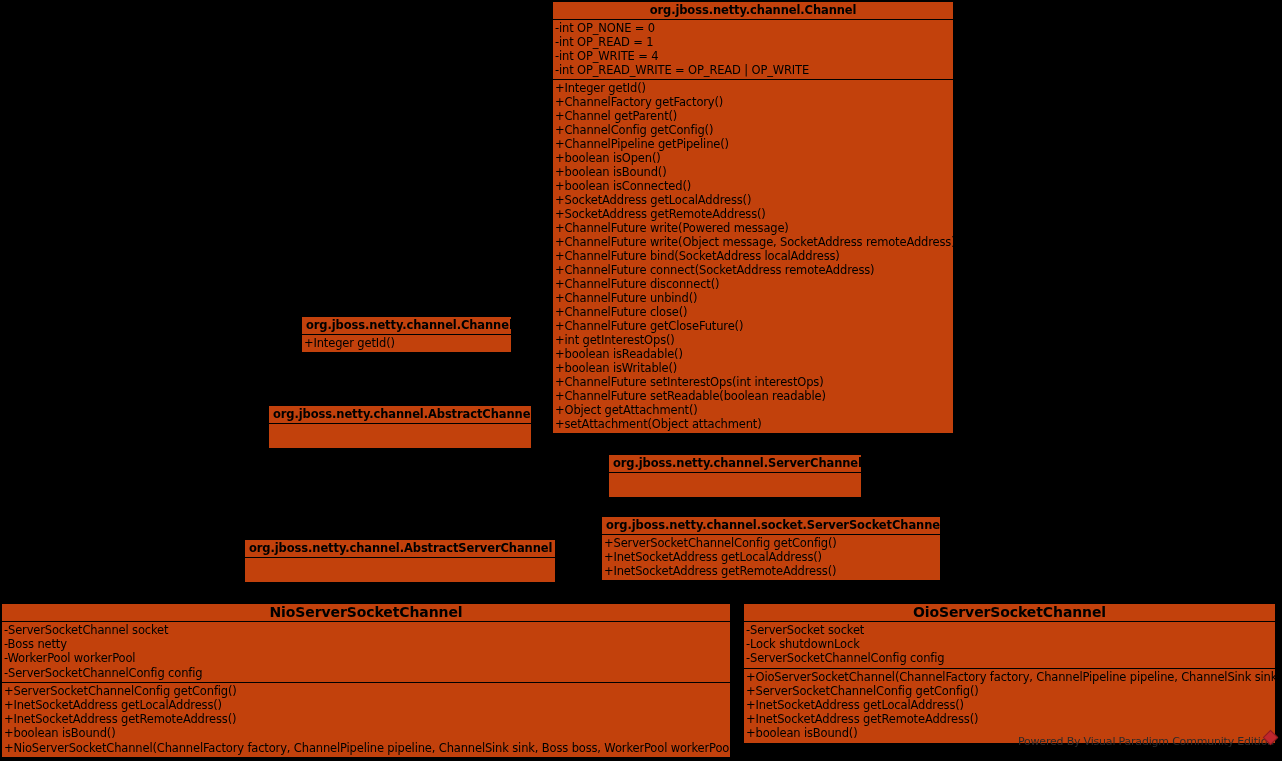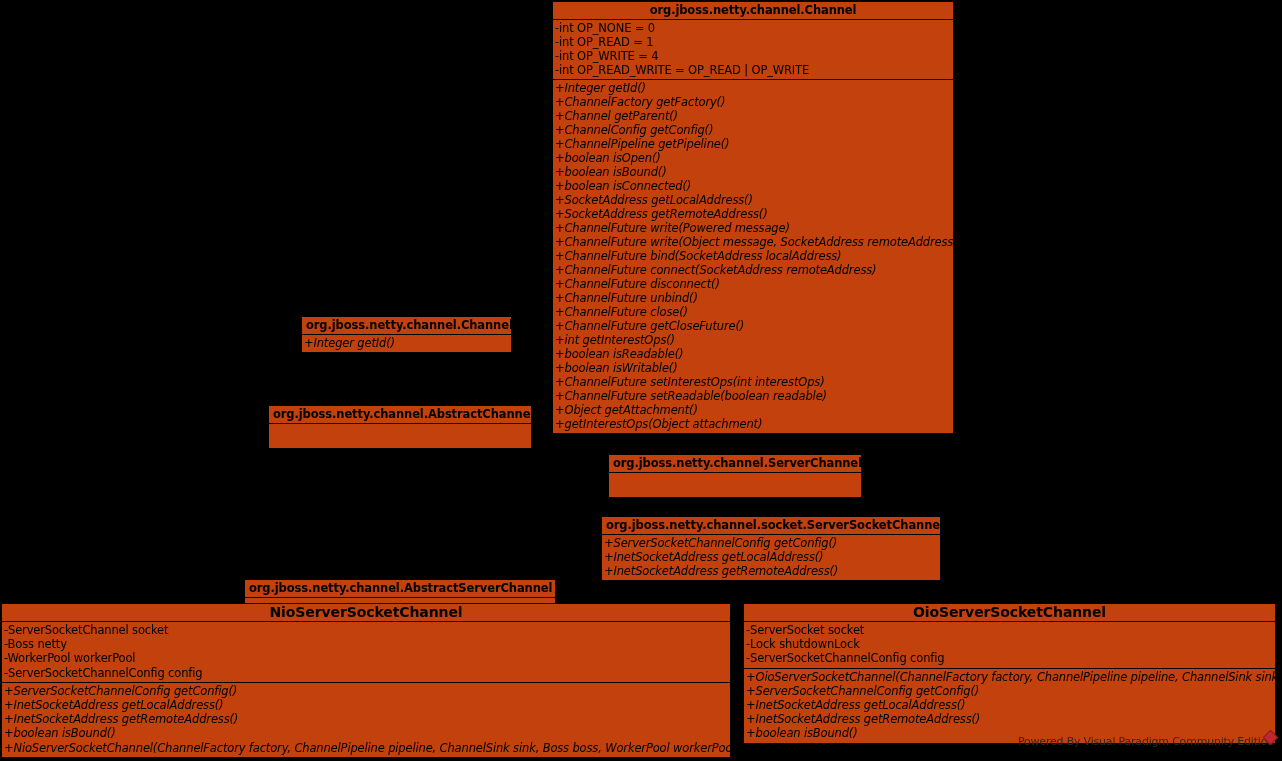--- a/index.html
+++ b/index.html
@@ -32,38 +32,38 @@
     padding: 1px 4px 1px 4px;
     border-bottom: 1px solid #000000;
     white-space: nowrap;
     letter-spacing: -0.1px;
   }
 
   .uml-compartment {
     padding: 1px 0 2px 0;
     border-bottom: 1px solid #000000;
   }
-  .uml-compartment.last { border-bottom: none; font-style: italic; }
+  .uml-compartment.last { border-bottom: none; }
   .uml-compartment.empty { min-height: 24px; }
 
   .uml-member {
     font-size: 11.5px;
     line-height: 14px;
     white-space: nowrap;
     padding: 0 2px 0 2px;
     letter-spacing: -0.15px;
   }
 
   
   #cls-channel-main   { left: 552px;  top: 1px;   width: 402px; }
   #cls-channel-small  { left: 301px;  top: 316px; width: 211px; }
   #cls-abstractchannel{ left: 268px;  top: 405px; width: 264px; }
   #cls-serverchannel  { left: 608px;  top: 454px; width: 254px; }
   #cls-serversocket   { left: 601px;  top: 516px; width: 340px; }
-  #cls-abstractserver { left: 244px;  top: 539px; width: 312px; margin-top: 40px; }
+  #cls-abstractserver { left: 244px;  top: 539px; width: 312px; }
   #cls-nio            { left: 1px;    top: 603px; width: 730px; }
   #cls-oio            { left: 743px;  top: 603px; width: 533px; }
 
   #cls-nio .uml-title,
   #cls-oio .uml-title { font-size: 14px; }
   #cls-nio .uml-member,
   #cls-oio .uml-member { font-size: 11.5px; line-height: 14.2px; }
 
   
   .watermark {
@@ -123,21 +123,21 @@
       <div class="uml-member">+ChannelFuture disconnect()</div>
       <div class="uml-member">+ChannelFuture unbind()</div>
       <div class="uml-member">+ChannelFuture close()</div>
       <div class="uml-member">+ChannelFuture getCloseFuture()</div>
       <div class="uml-member">+int getInterestOps()</div>
       <div class="uml-member">+boolean isReadable()</div>
       <div class="uml-member">+boolean isWritable()</div>
       <div class="uml-member">+ChannelFuture setInterestOps(int interestOps)</div>
       <div class="uml-member">+ChannelFuture setReadable(boolean readable)</div>
       <div class="uml-member">+Object getAttachment()</div>
-      <div class="uml-member">+getInterestOps(Object attachment)</div>
+      <div class="uml-member">+setAttachment(Object attachment)</div>
     </div>
 </div>
 
 <div class="uml-class" id="cls-channel-small">
   <div class="uml-title">org.jboss.netty.channel.Channel</div>
   <div class="uml-compartment last">
       <div class="uml-member">+Integer getId()</div>
     </div>
 </div>
 

